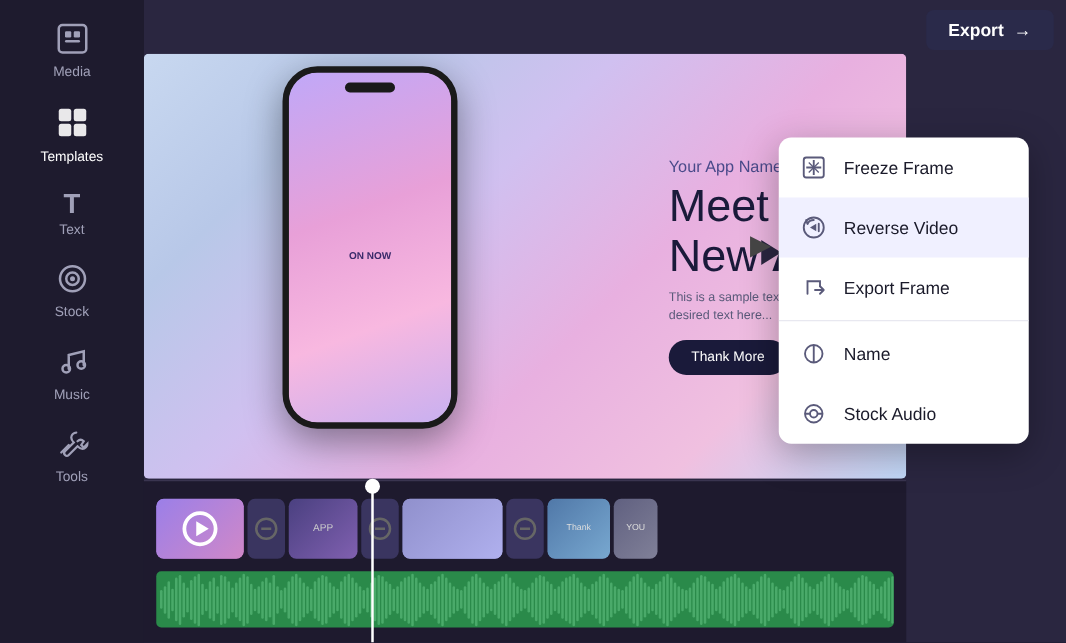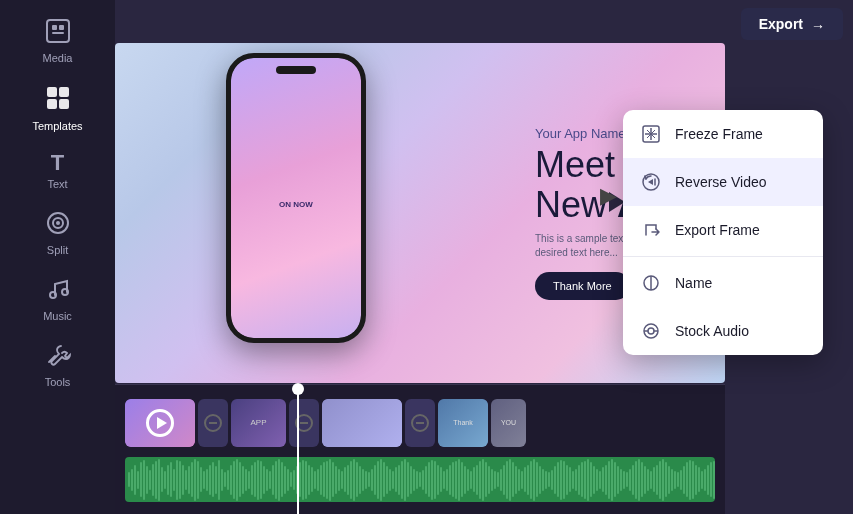--- a/index.html
+++ b/index.html
@@ -422,21 +422,21 @@
   </div>
 
   <div class="sidebar-item">
     <div class="sidebar-icon">
       <svg width="26" height="26" viewBox="0 0 26 26" fill="none">
         <circle cx="13" cy="13" r="10" stroke="#a0a0b8" stroke-width="2" fill="none"></circle>
         <circle cx="13" cy="13" r="5" stroke="#a0a0b8" stroke-width="2" fill="none"></circle>
         <circle cx="13" cy="13" r="2" fill="#a0a0b8"></circle>
       </svg>
     </div>
-    <span class="sidebar-label">Split</span>
+    <span class="sidebar-label">Stock</span>
   </div>
 
   <div class="sidebar-item">
     <div class="sidebar-icon">
       <svg width="26" height="26" viewBox="0 0 26 26" fill="none">
         <path d="M10 19V8l12-3v11" stroke="#a0a0b8" stroke-width="2" fill="none" stroke-linecap="round"></path>
         <circle cx="8" cy="19" r="3" stroke="#a0a0b8" stroke-width="2" fill="none"></circle>
         <circle cx="20" cy="16" r="3" stroke="#a0a0b8" stroke-width="2" fill="none"></circle>
       </svg>
     </div>

